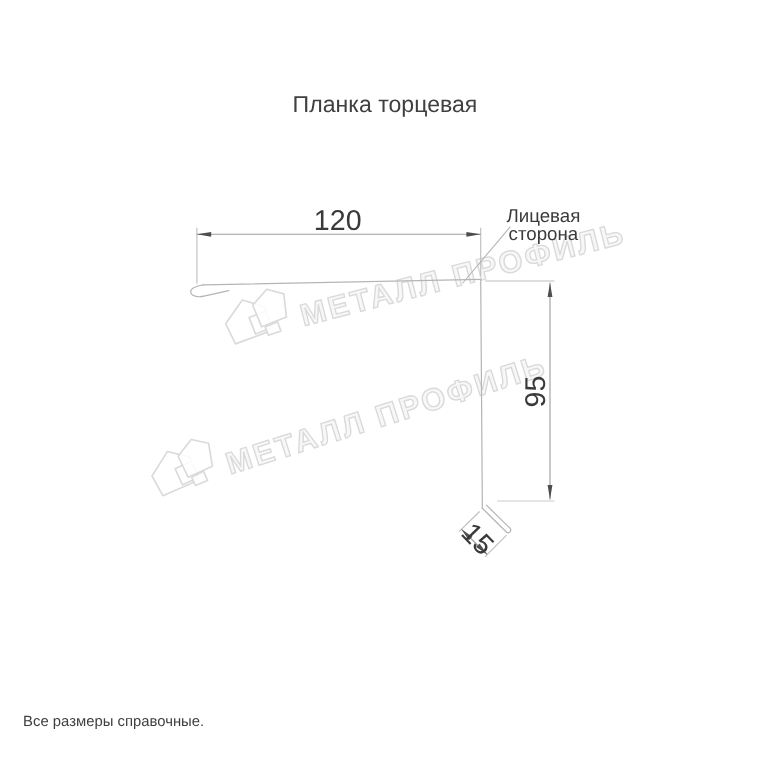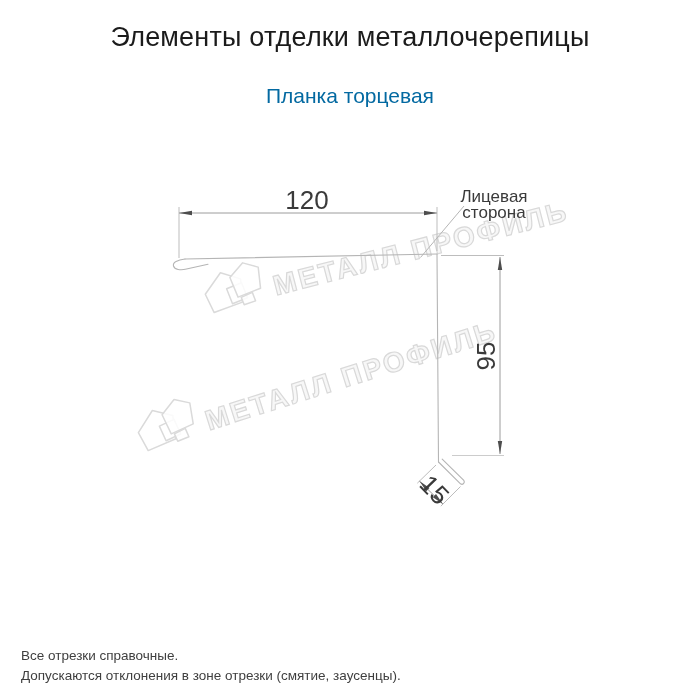--- a/index.html
+++ b/index.html
@@ -3,21 +3,21 @@
 <meta charset="utf-8">
 <style>
   html,body{margin:0;padding:0;background:#fff;}
   body{width:700px;height:700px;position:relative;overflow:hidden;
        font-family:"Liberation Sans",sans-serif;-webkit-font-smoothing:antialiased;}
   .page{position:absolute;inset:0;background:#ffffff;}
 
   .title{position:absolute;top:22px;left:0;width:700px;text-align:center;
          font-size:27px;color:#1b1b1b;letter-spacing:0.2px;}
   .subtitle{position:absolute;left:0;width:700px;text-align:center;
-            font-size:21px;color:#0369a1;}
+            font-size:21px;color:#404040;}
   .subtitle.name{top:84px;}
   .subtitle.code{top:112px;}
 
   .watermark{position:absolute;display:flex;align-items:flex-end;gap:6px;
              pointer-events:none;white-space:nowrap;}
   .watermark .wm-text{font-size:28px;font-weight:bold;letter-spacing:2.5px;
              color:#f7f7f7;-webkit-text-stroke:1.2px #d9d9d9;
              margin-bottom:2px;}
   .wm-upper{left:200px;top:261px;transform:rotate(-14.5deg);transform-origin:34px 60%;}
   .wm-lower{left:133px;top:398px;transform:rotate(-17.5deg);transform-origin:34px 60%;}
@@ -56,21 +56,20 @@
           <path d="M6 26 L26 9 L44 20 L40 43 L10 46 Z"></path>
           <path d="M28 26 L44 24 L46 40 L30 42 Z"></path>
           <path d="M34 16 L50 5 L64 13 L61 34 L37 37 Z"></path>
           <path d="M40 38 L52 36 L53 45 L41 46 Z"></path>
         </g>
       </svg>
     </span>
     <span class="wm-text">МЕТАЛЛ ПРОФИЛЬ</span>
   </div>
 
-  <div class="title">Элементы отделки металлочерепицы</div>
   <div class="subtitle name">Планка торцевая</div>
 
   <svg class="diagram-svg" width="700" height="700" viewBox="0 0 700 700">
 
     <g stroke="#b5b5b5" stroke-width="1.1" fill="none" stroke-linecap="round">
 
       <path d="M437 254 L185 259"></path>
 
       <path d="M185 259 C177.5 260 172.5 262.5 173.5 266 C174.5 269.6 180.5 270.6 186.5 269 L208 264.2"></path>
 
@@ -107,17 +106,16 @@
     </g>
 
     <g>
       <path d="M464 206 L420.5 257.5" stroke="#b5b5b5" stroke-width="1"></path>
       <text class="face-label" x="494" y="202" text-anchor="middle">Лицевая</text>
       <text class="face-label" x="494" y="218" text-anchor="middle">сторона</text>
     </g>
   </svg>
 
   <div class="footnotes">
-    <div>Все отрезки справочные.</div>
-    <div>Допускаются отклонения в зоне отрезки (смятие, заусенцы).</div>
+    <div>Все размеры справочные.</div>
   </div>
 
 </div>
 
 </body></html>

